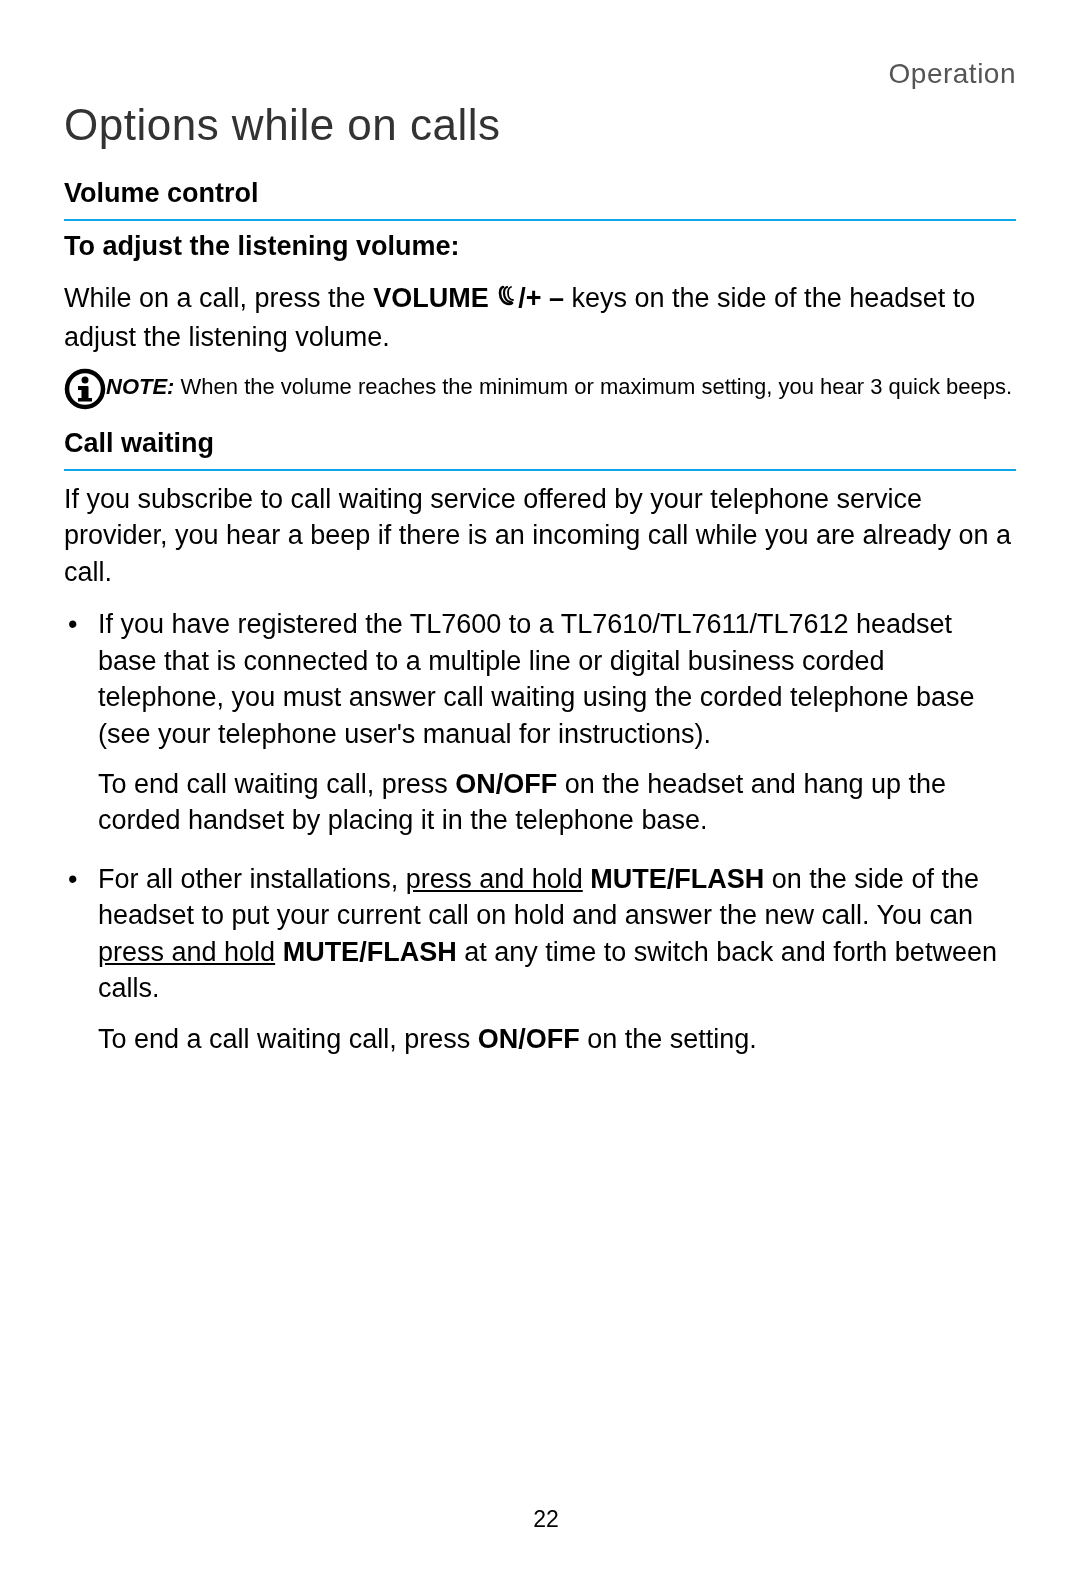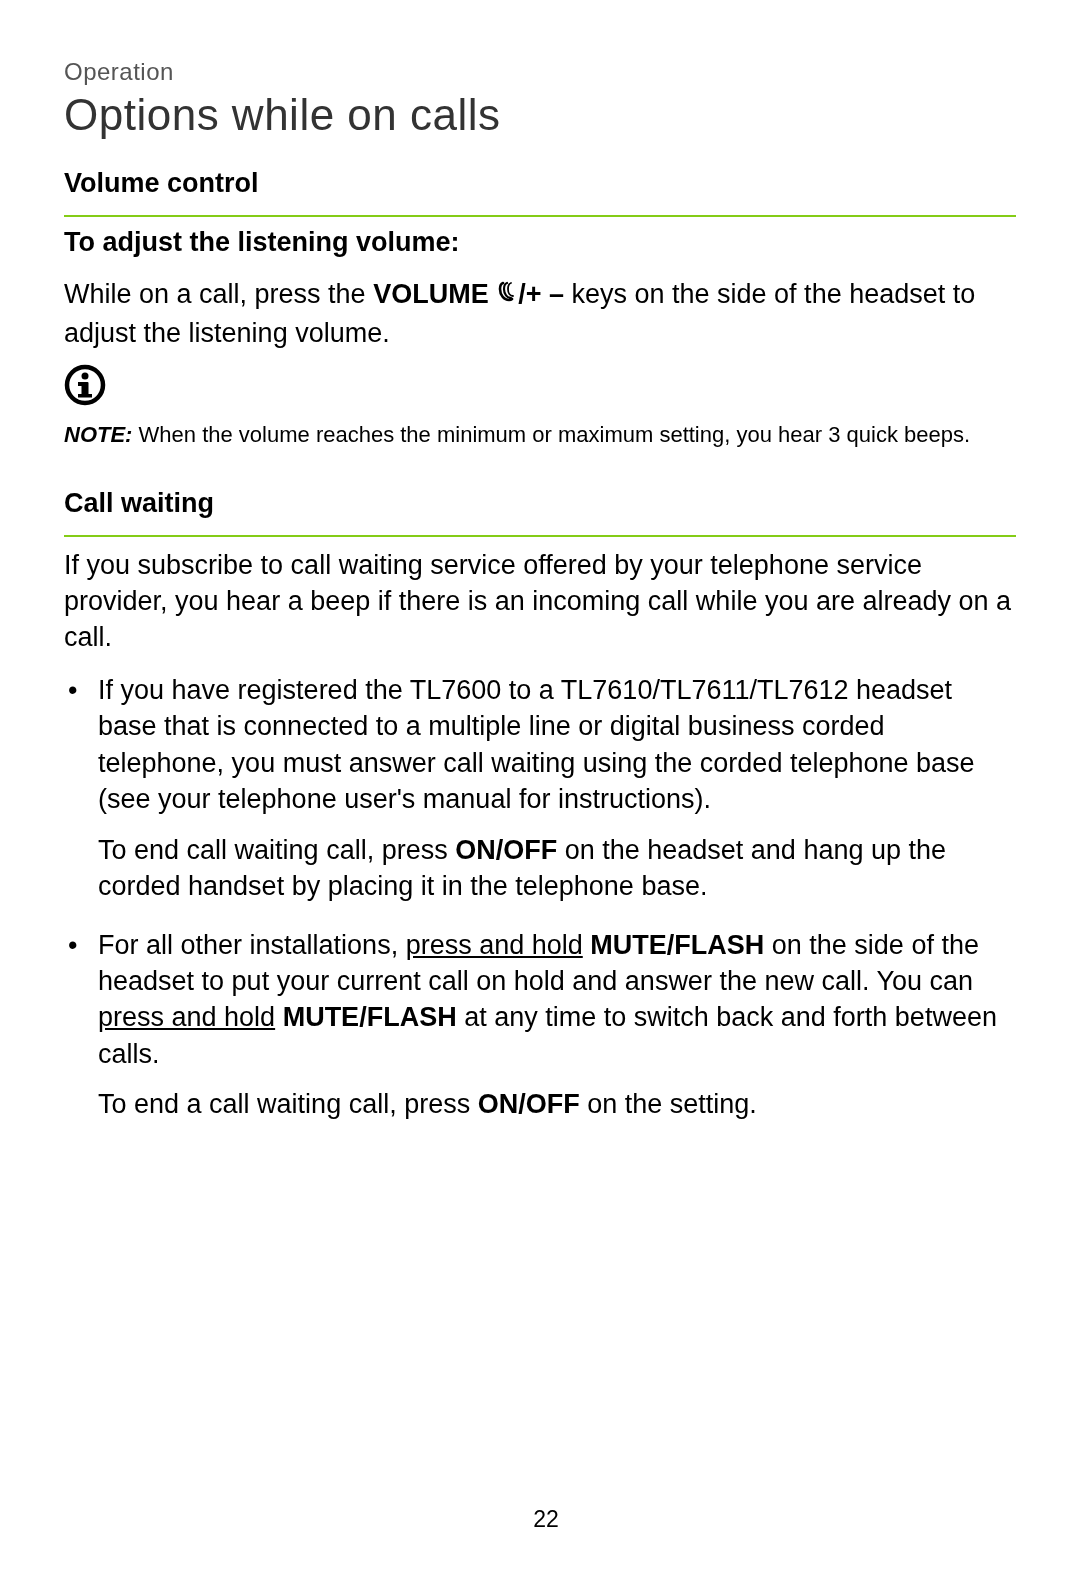--- a/index.html
+++ b/index.html
@@ -6,59 +6,58 @@
     body {
       width: 1080px;
       height: 1575px;
       background: #ffffff;
       font-family: "Lucida Sans Unicode", "Lucida Grande", Verdana, sans-serif;
       color: #333;
       padding: 58px 64px 0 64px;
       position: relative;
     }
     .breadcrumb {
-      font-size: 24px;
+      font-size: 28px;
       color: #555;
       letter-spacing: 0.5px;
-      margin-bottom: 4px;
+      margin-bottom: 10px;
+      text-align: right;
     }
     .page-title {
       font-size: 44px;
       font-weight: 300;
       color: #333;
       letter-spacing: 0.5px;
       margin-bottom: 28px;
     }
     .section-heading {
       font-size: 27px;
       font-weight: 700;
       color: #000;
-      border-bottom: 2px solid #84cc16;
-      padding-bottom: 16px;
+      border-bottom: 2px solid #0ea5e9;
+      padding-bottom: 10px;
       margin-bottom: 10px;
     }
     .subheading {
       font-size: 27px;
       font-weight: 700;
       color: #000;
       margin-bottom: 18px;
     }
     .body-text {
       font-size: 27px;
       line-height: 1.35;
       color: #000;
       margin-bottom: 16px;
     }
     .note-block {
       display: flex;
       align-items: flex-start;
-      gap: 14px;
       margin-top: 8px;
-      margin-bottom: 38px;
-      flex-direction: column;
+      margin-bottom: 18px;
     }
     .info-icon-wrap {
       width: 42px;
       height: 42px;
       flex: 0 0 42px;
       margin-top: -4px;
     }
     .note-text {
       font-size: 22px;
       line-height: 1.35;

